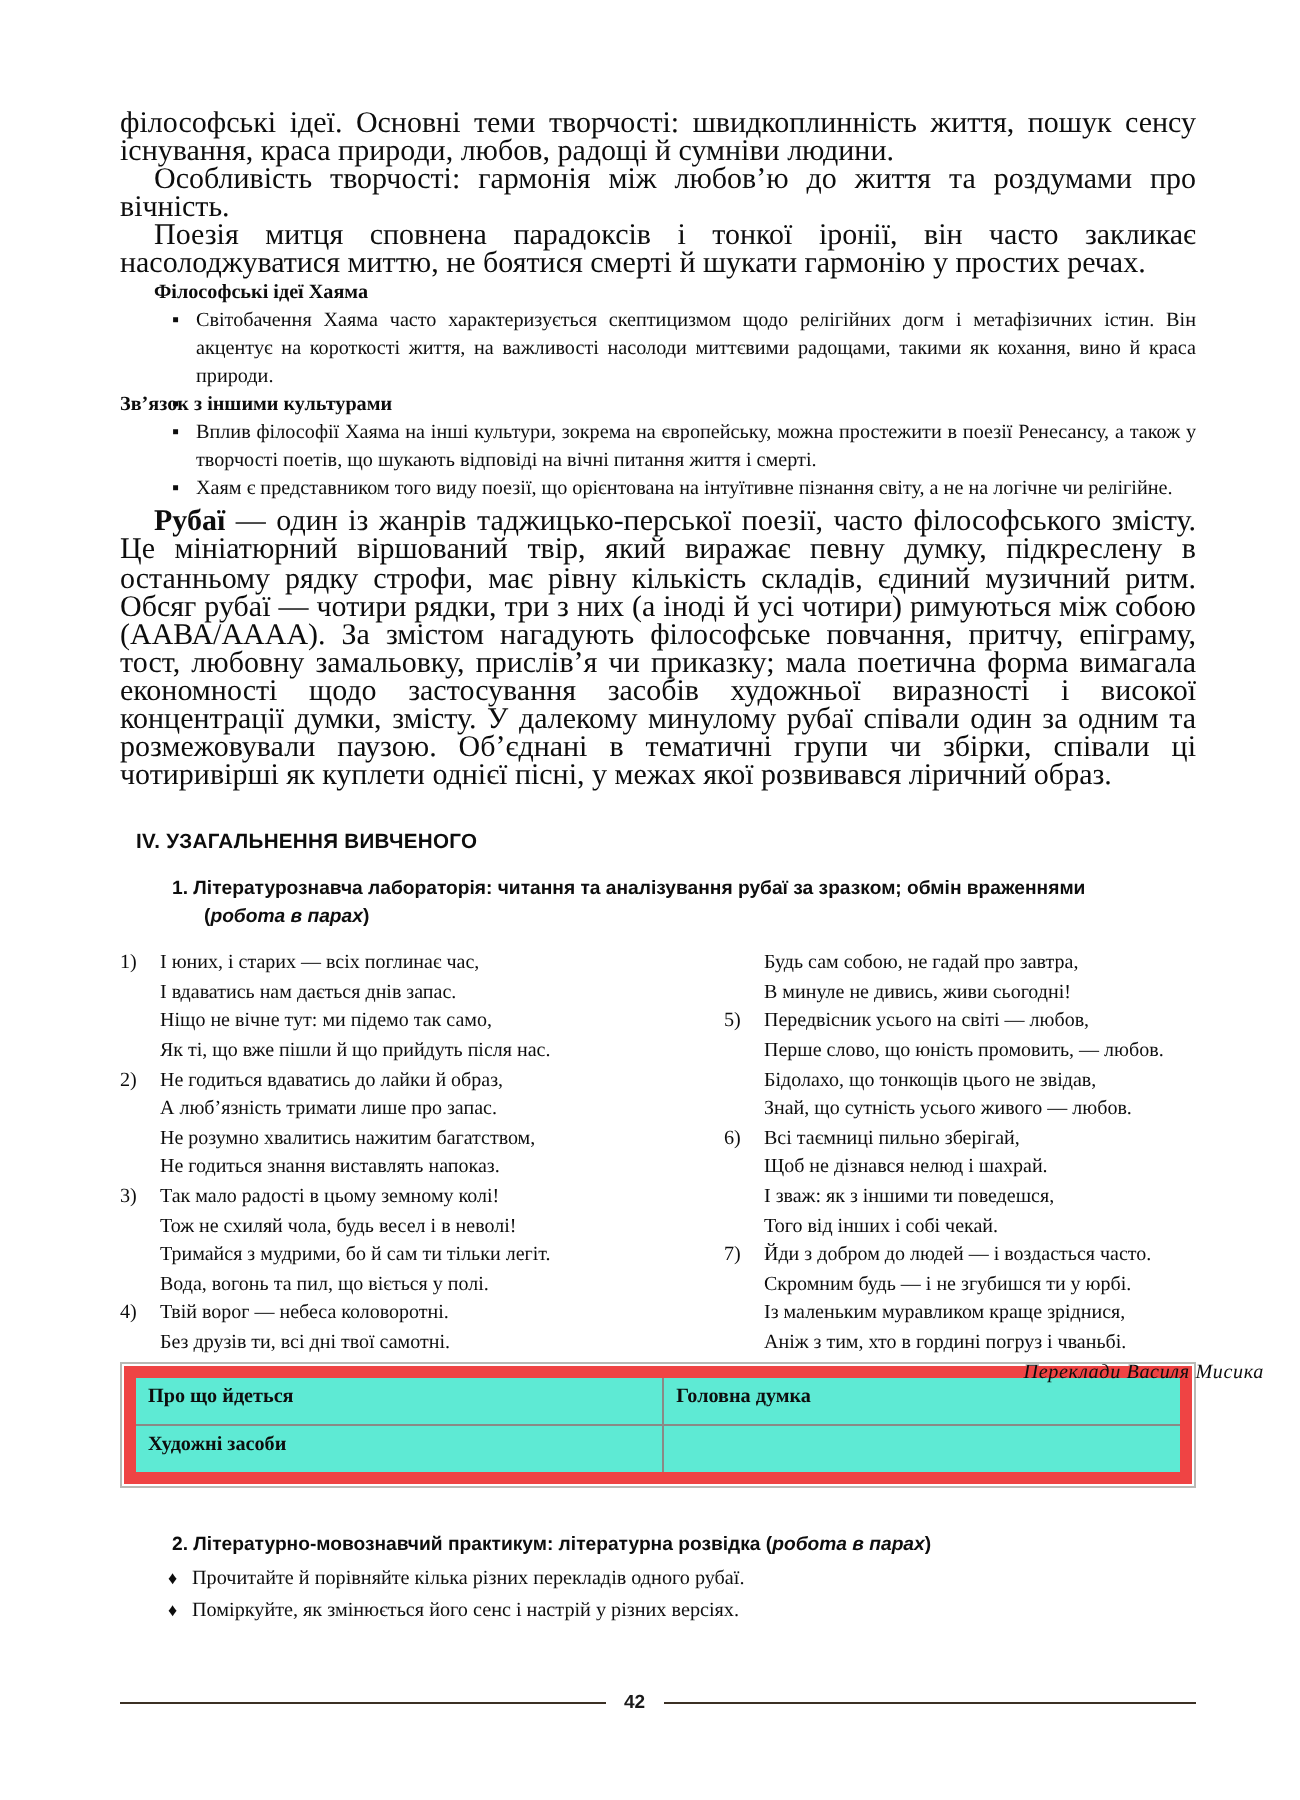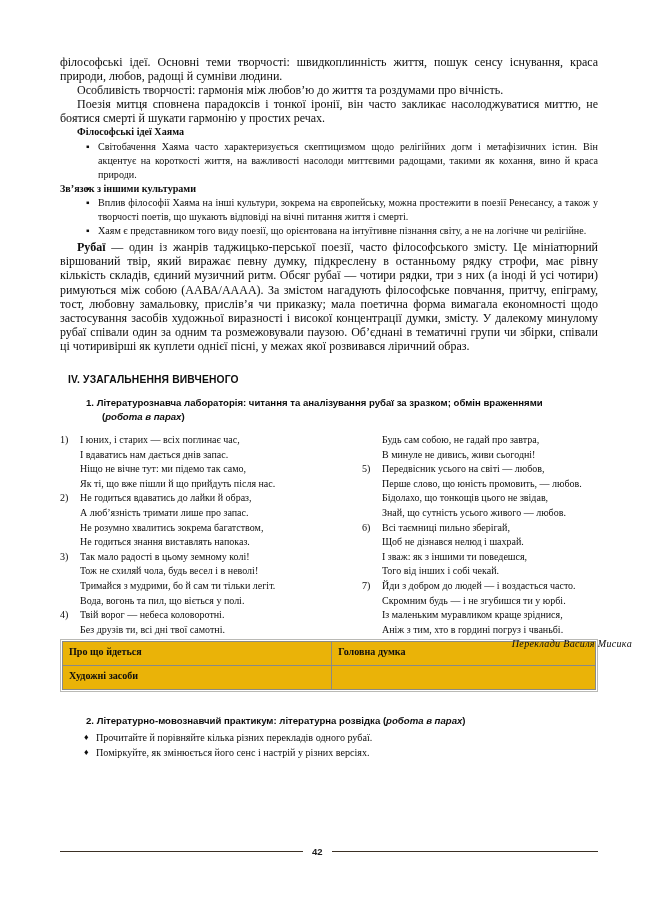--- a/index.html
+++ b/index.html
@@ -19,21 +19,21 @@
     position: absolute;
     left: 0; top: 0;
     width: 650px;
     height: 900px;
     box-sizing: border-box;
     padding: 55px 52px 0 60px;
   }
 
   
   .para {
-    font-size: 12px;
+    font-size: 15px;
     line-height: 14.1px;
     text-align: justify;
     margin: 0;
     text-indent: 0;
   }
   .para.indent { text-indent: 17px; }
 
   
   .subhead {
     font-size: 10.1px;
@@ -157,22 +157,22 @@
     padding-right: 2px;
   }
 
   
   .tbl-wrap {
     margin-top: 10px;
   }
   table.grid {
     border-collapse: collapse;
     width: 100%;
-    border: 1px solid #ef4444;
-    background: #eab308;
+    border: 6px solid #ef4444;
+    background: #5eead4;
   }
   table.grid td {
     border: 1px solid #8a8a86;
     font-size: 10.1px;
     line-height: 14px;
     font-weight: bold;
     padding: 3px 6px 4px 6px;
     vertical-align: top;
     height: 16px;
   }
@@ -251,21 +251,21 @@
         <div class="ln">І юних, і старих — всіх поглинає час,</div>
         <div class="ln">І вдаватись нам дається днів запас.</div>
         <div class="ln">Ніщо не вічне тут: ми підемо так само,</div>
         <div class="ln">Як ті, що вже пішли й що прийдуть після нас.</div>
       </div>
 
       <div class="stanza">
         <span class="snum">2)</span>
         <div class="ln">Не годиться вдаватись до лайки й образ,</div>
         <div class="ln">А люб’язність тримати лише про запас.</div>
-        <div class="ln">Не розумно хвалитись зокрема багатством,</div>
+        <div class="ln">Не розумно хвалитись нажитим багатством,</div>
         <div class="ln">Не годиться знання виставлять напоказ.</div>
       </div>
 
       <div class="stanza">
         <span class="snum">3)</span>
         <div class="ln">Так мало радості в цьому земному колі!</div>
         <div class="ln">Тож не схиляй чола, будь весел і в неволі!</div>
         <div class="ln">Тримайся з мудрими, бо й сам ти тільки легіт.</div>
         <div class="ln">Вода, вогонь та пил, що віється у полі.</div>
       </div>

